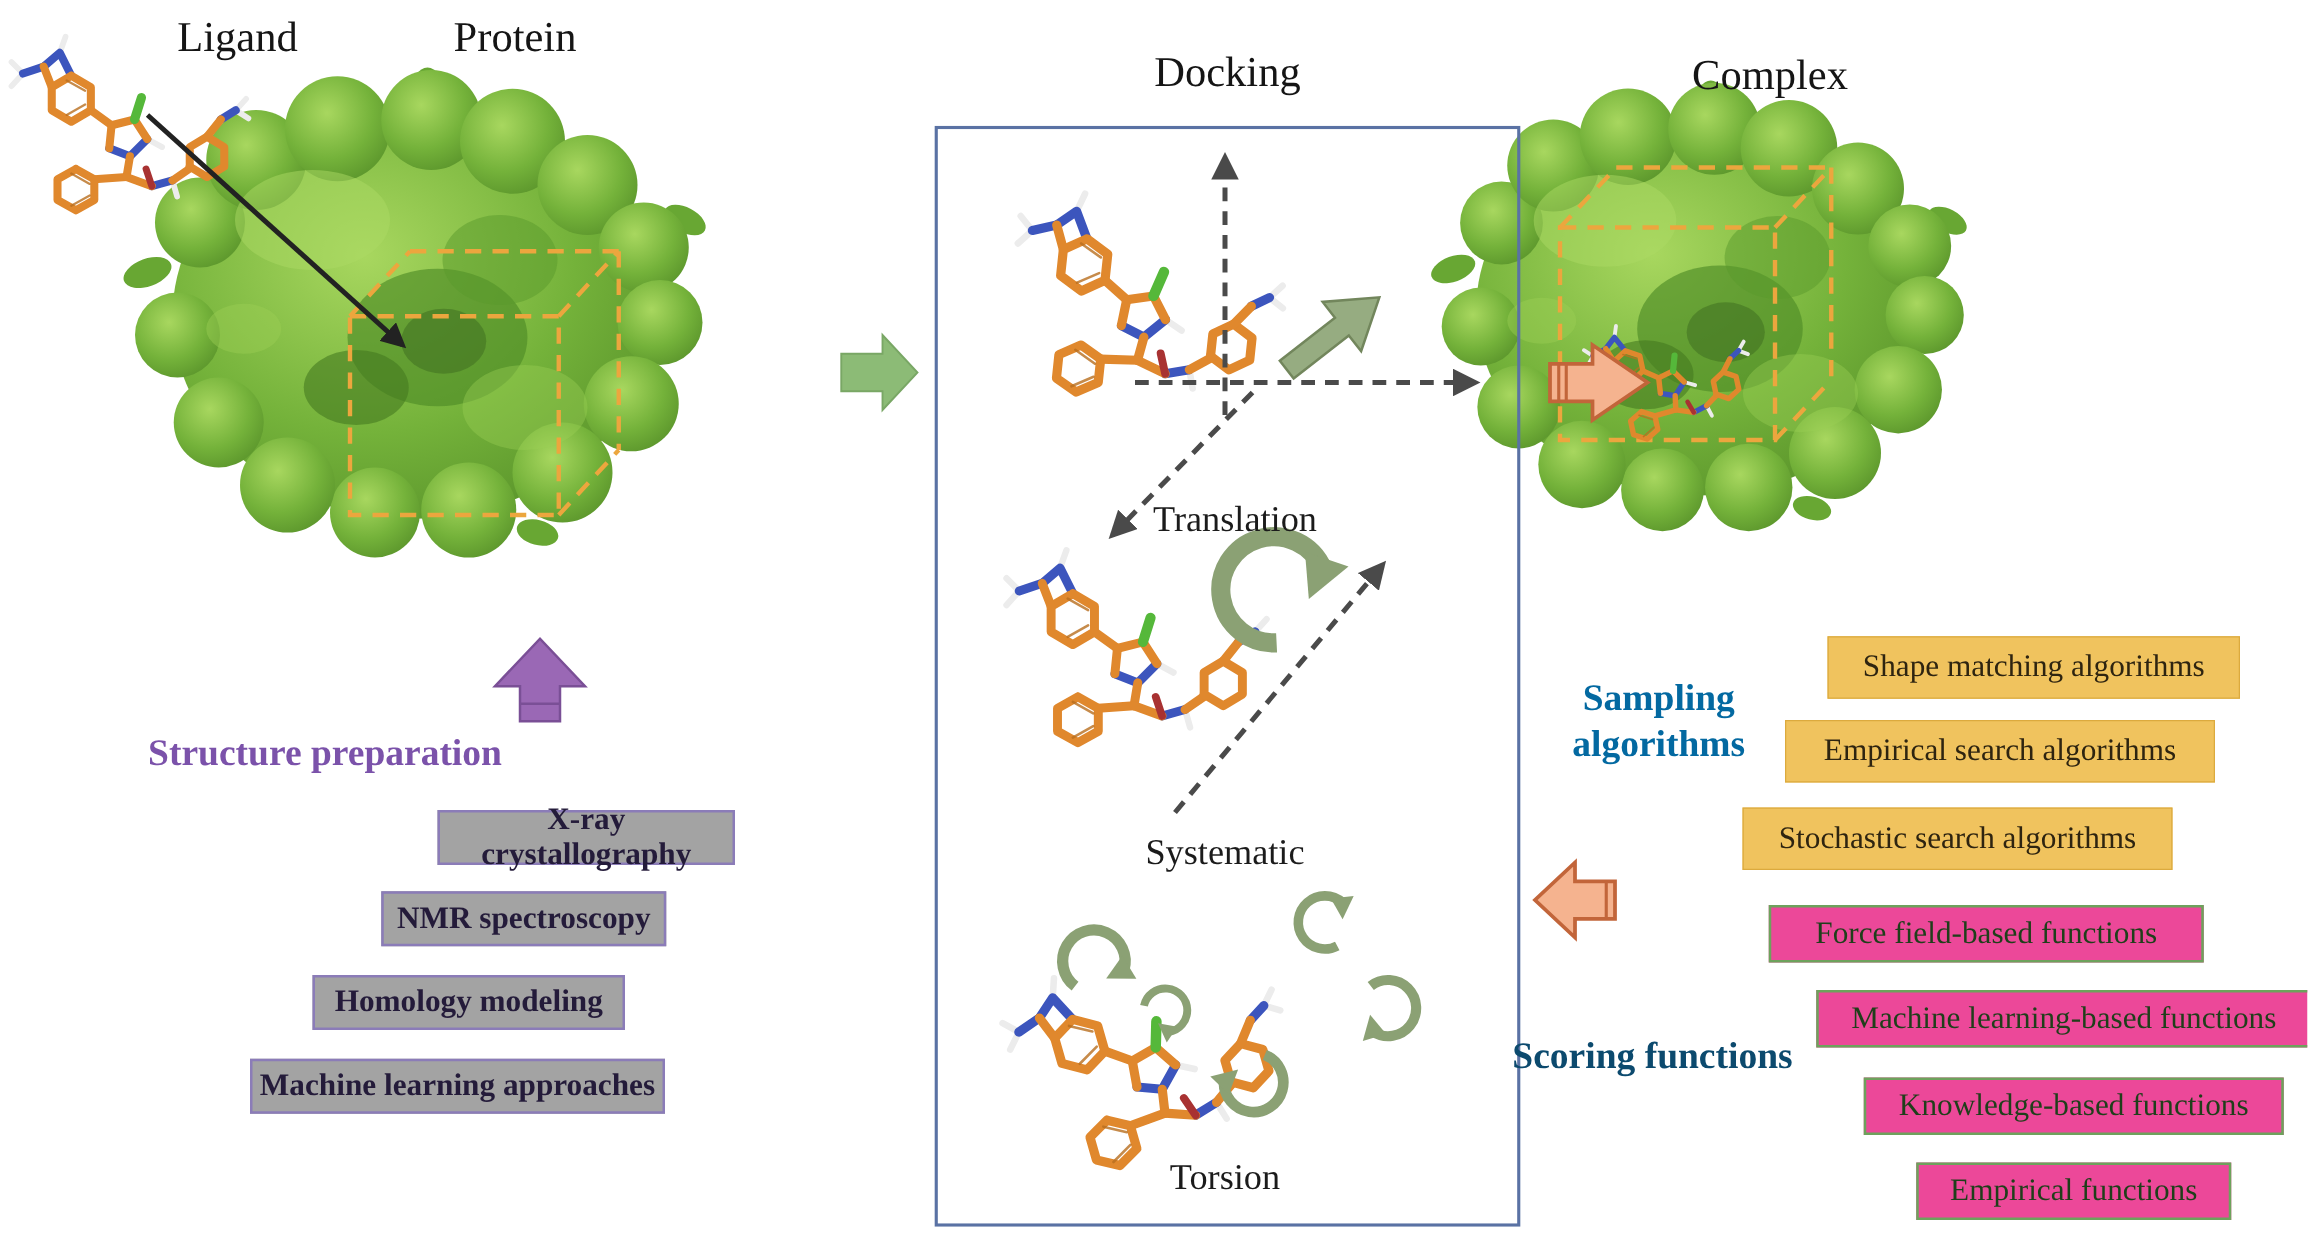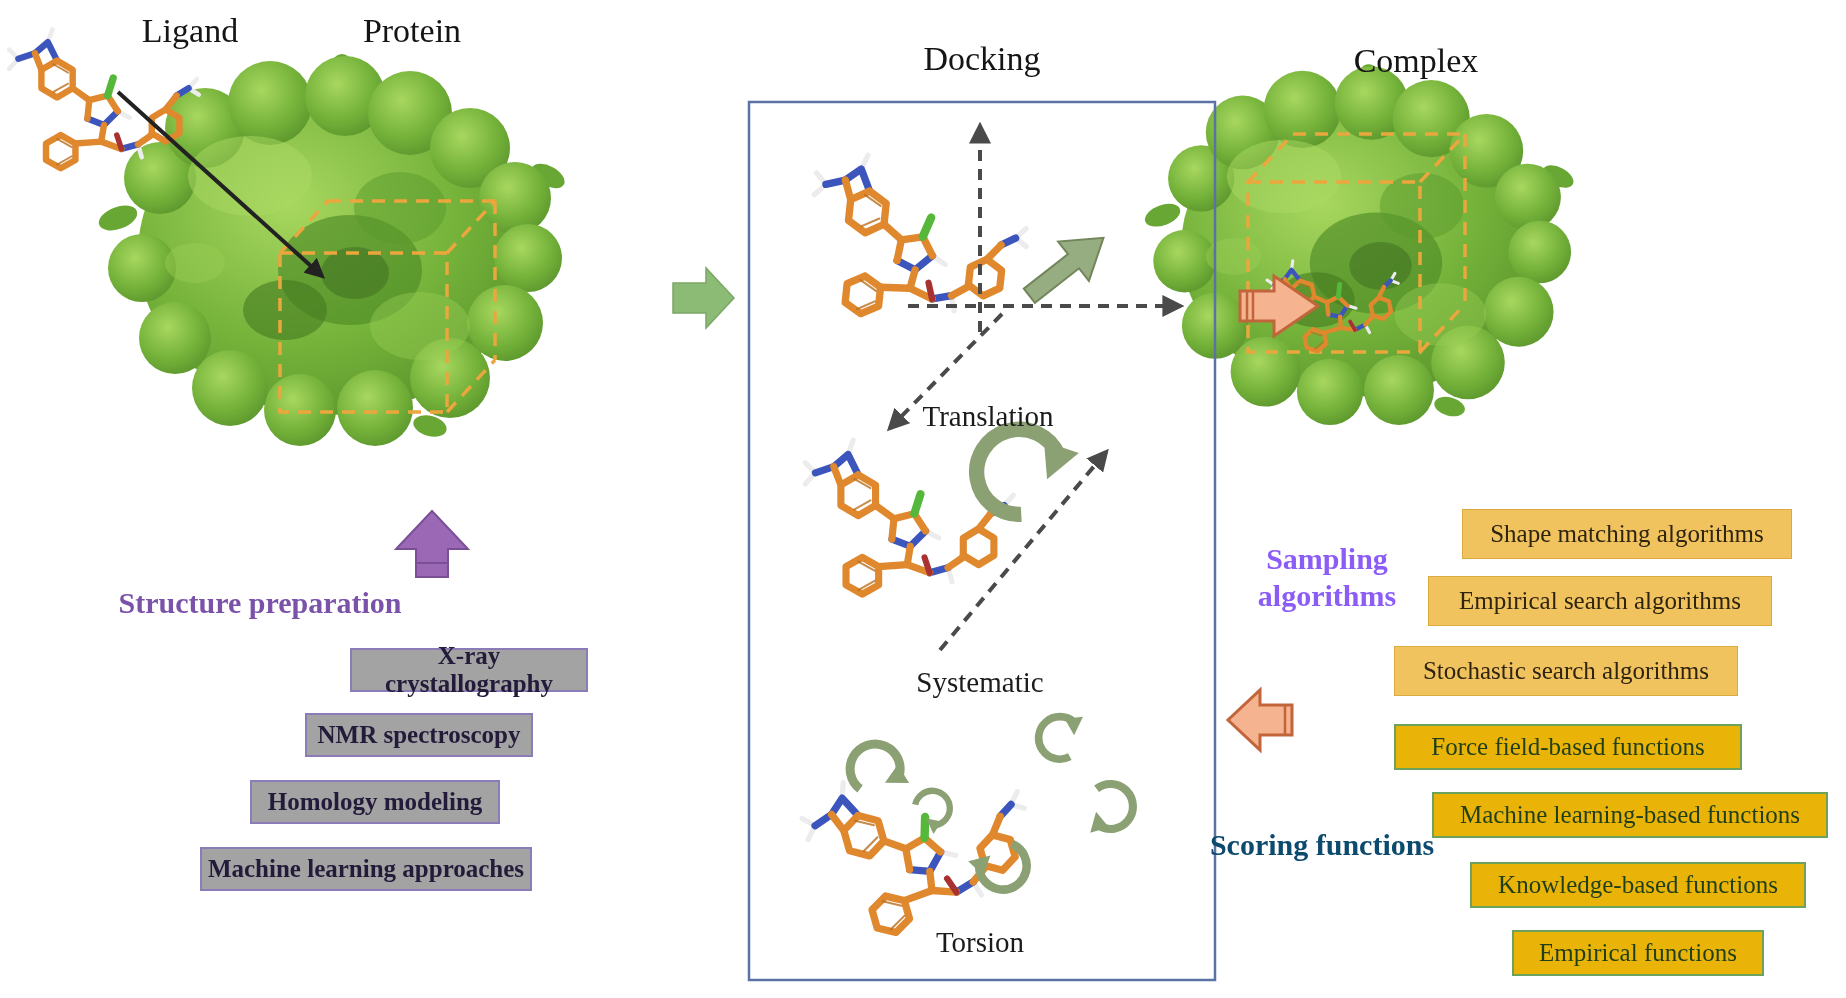--- a/index.html
+++ b/index.html
@@ -4,27 +4,27 @@
 <style>
   html,body{margin:0;padding:0;background:#ffffff;}
   .canvas{position:relative;width:1846px;height:998px;background:#ffffff;overflow:hidden;
           font-family:"Liberation Serif","DejaVu Serif",serif;}
   .abs{position:absolute;}
   svg.art{position:absolute;left:0;top:0;}
   .fig-title{font-size:34px;color:#151515;transform:translateX(-50%);white-space:nowrap;}
   .dock-label{font-size:29px;color:#1b1b1b;transform:translateX(-50%);white-space:nowrap;}
   .hdr{font-weight:bold;text-align:center;}
   .hdr-purple{color:#7b52aa;font-size:30px;white-space:nowrap;transform:translateX(-50%);}
-  .hdr-orange{color:#8b5cf6;font-size:30px;line-height:37px;width:240px;transform:translateX(-50%);}
+  .hdr-orange{color:#0369a1;font-size:30px;line-height:37px;width:240px;transform:translateX(-50%);}
   .hdr-green{color:#0c4a6e;font-size:30px;line-height:37px;width:240px;transform:translateX(-50%);}
   .box{display:flex;align-items:center;justify-content:center;text-align:center;
        font-size:25px;box-sizing:border-box;}
   .pbox{background:#a3a3a3;border:2px solid#8b7cb8;color:#241b3a;height:44px;font-weight:bold;}
   .ybox{background:#f0c35e;border:1px solid #dcaa3e;color:#2e2410;height:50px;}
-  .gbox{background:#eab308;border:2px solid #6da25c;color:#1f3f1a;height:46px;}
+  .gbox{background:#ec4899;border:2px solid #6da25c;color:#1f3f1a;height:46px;margin-left:21px;}
 </style>
 </head>
 <body>
 
 <div class="canvas">
 
   <svg class="art" width="1846" height="998" viewBox="0 0 1846 998">
     <defs>
       <radialGradient id="gg" cx="40%" cy="35%" r="80%">
         <stop offset="0%" stop-color="#a8d75f"></stop>

